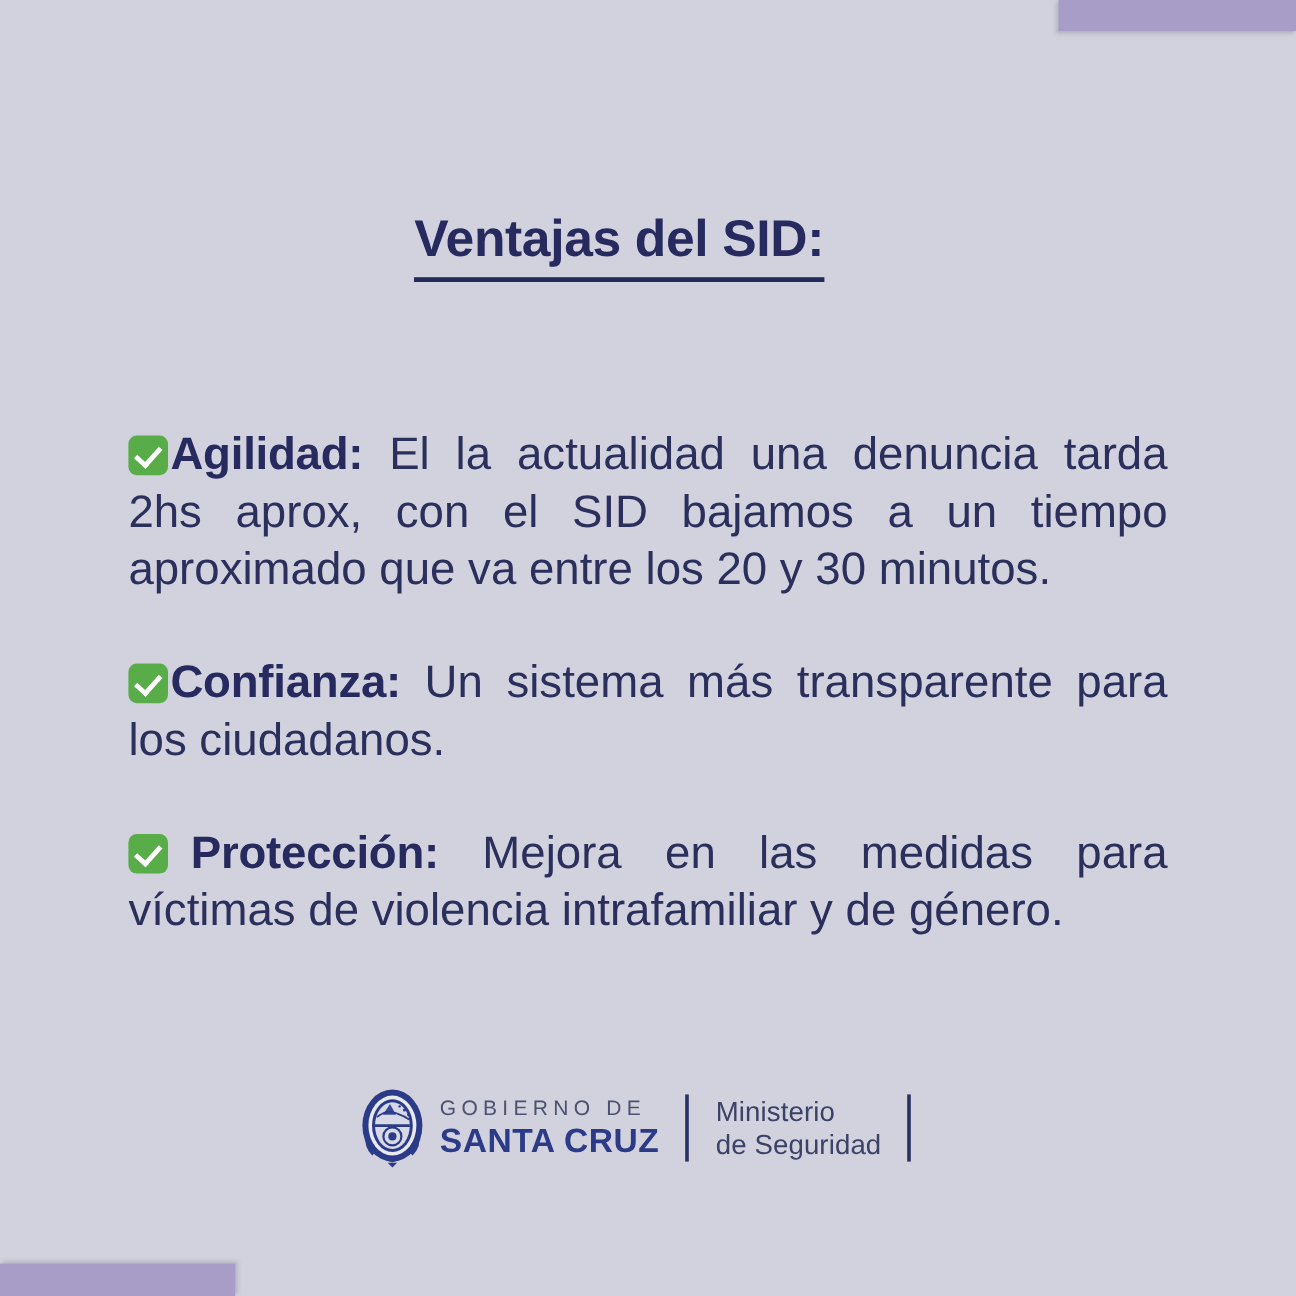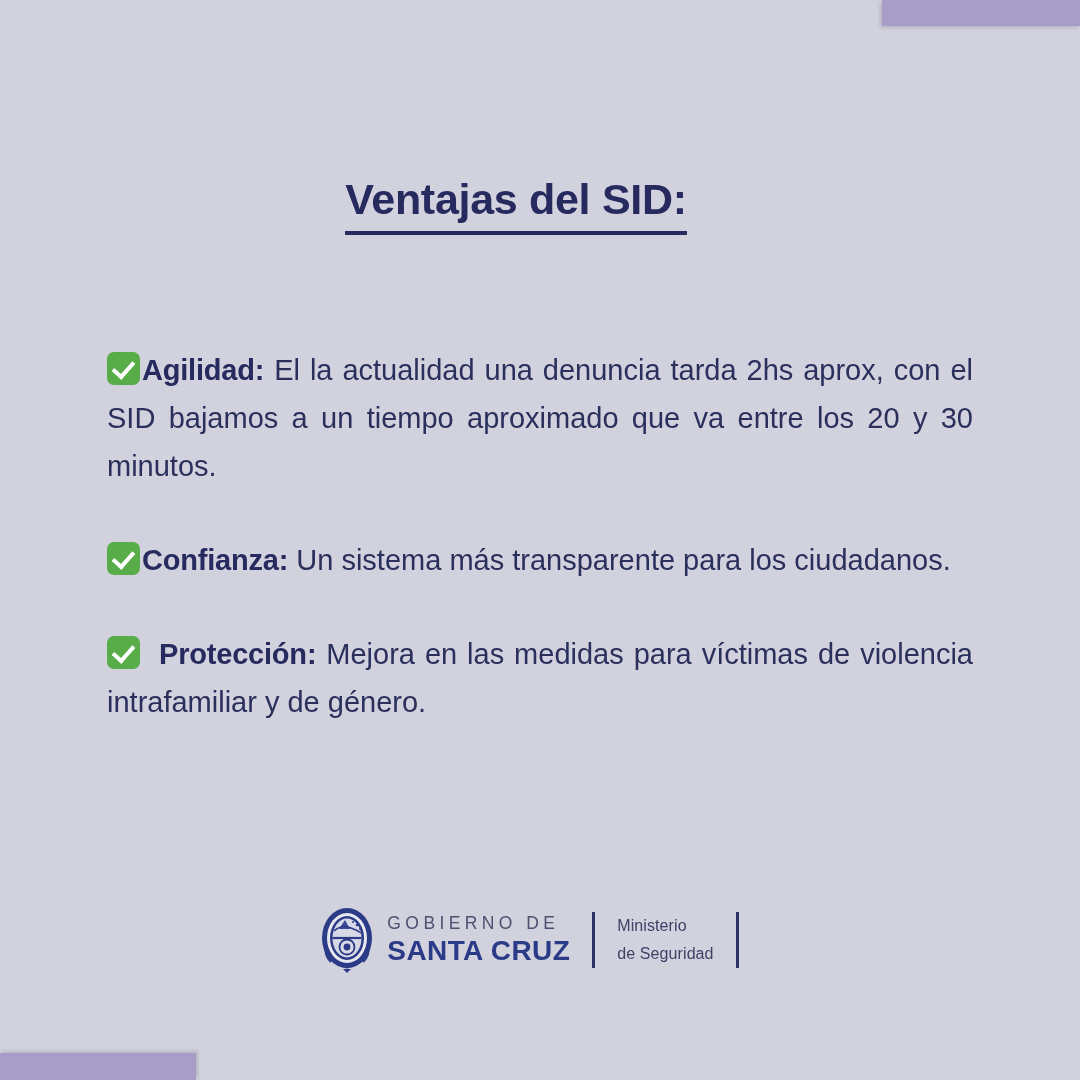--- a/index.html
+++ b/index.html
@@ -62,21 +62,21 @@
 
   
   #bullets {
     position: absolute;
     left: 107px;
     top: 317px;
     width: 866px;
   }
   .bullet {
     color: #2b2f5c;
-    font-size: 29px;
+    font-size: 38px;
     line-height: 48px;
     text-align: justify;
     margin-bottom: 46px;
   }
   .bullet:last-child { margin-bottom: 0; }
   .bullet .lead {
     font-weight: 700;
     color: #262a5e;
     letter-spacing: -0.2px;
   }
@@ -137,21 +137,21 @@
     text-align: right;
   }
   .divider {
     width: 3px;
     height: 56px;
     background: #2b3160;
     margin: 0 22px;
     flex: 0 0 auto;
   }
   .footer-block {
-    font-size: 16px;
+    font-size: 23px;
     line-height: 28px;
     color: #3c4166;
     white-space: pre-line;
     letter-spacing: 0.1px;
   }
 </style>
 </head>
 <body>
 
 <div id="slide">

